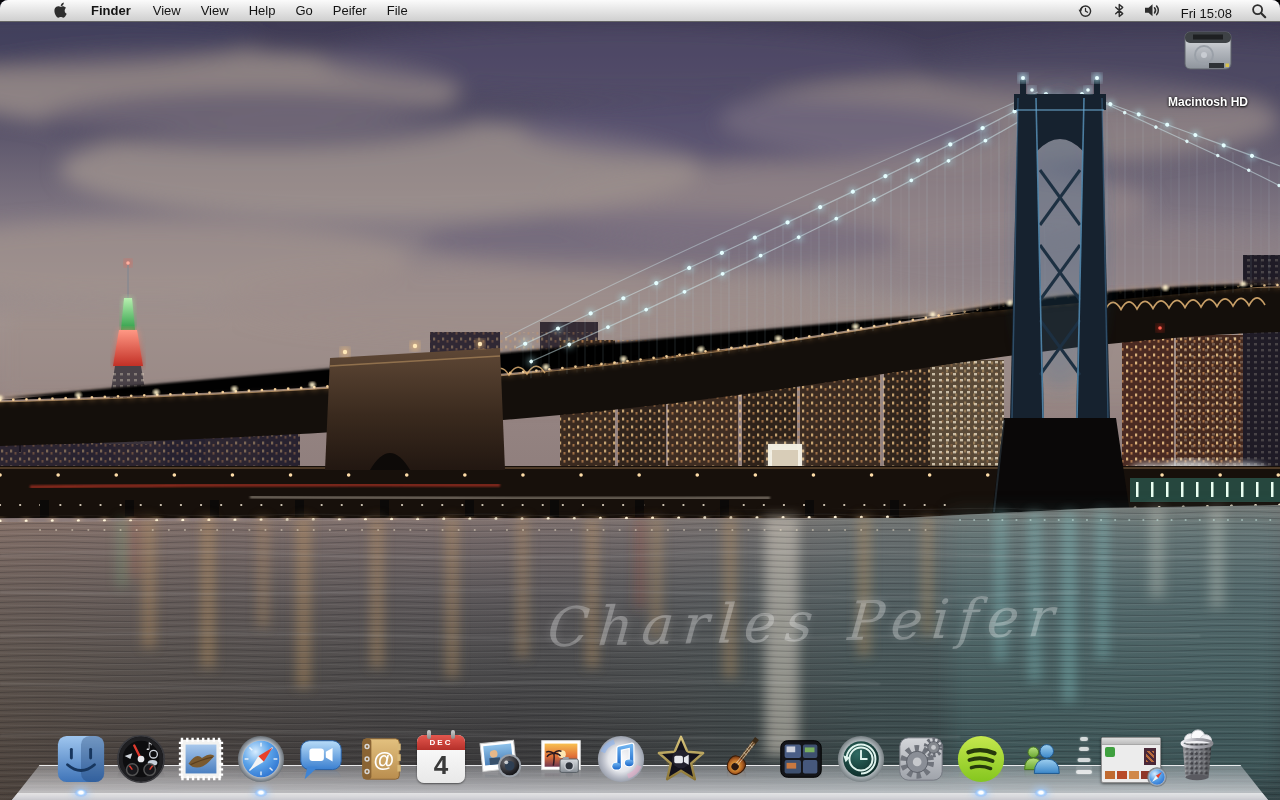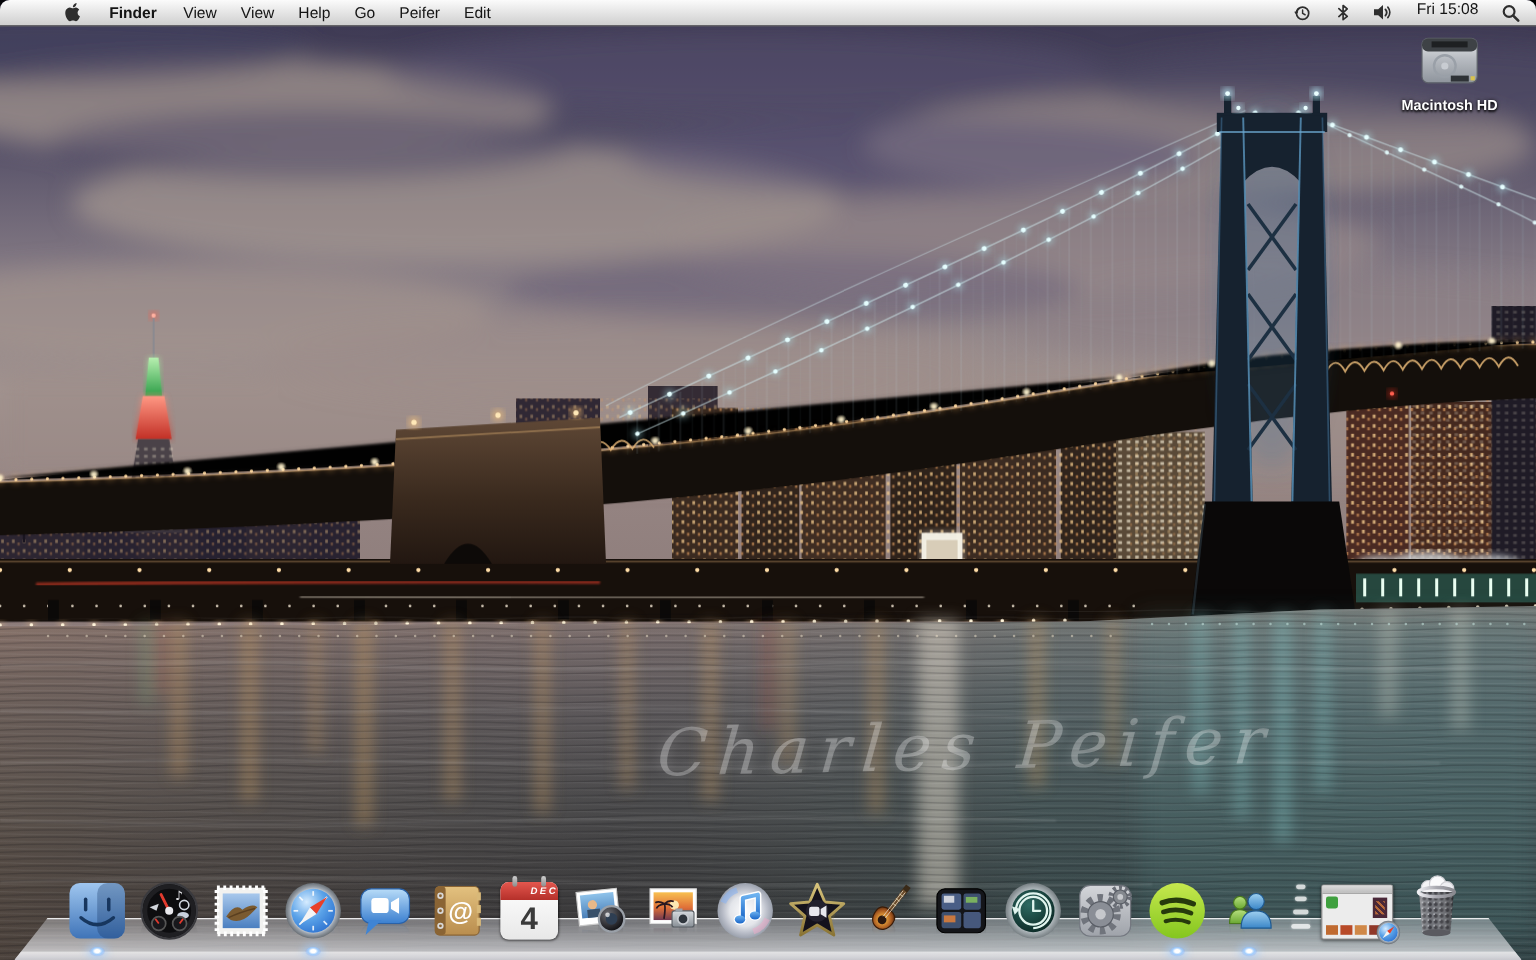--- a/index.html
+++ b/index.html
@@ -12,27 +12,27 @@
     color:rgba(255,255,255,0.28);text-shadow:0 0 10px rgba(255,255,255,0.14);
     transform:rotate(-1.2deg) skewX(-6deg);pointer-events:none;}
   
   .menubar{position:absolute;top:0;left:0;right:0;height:21px;
     background:linear-gradient(#fbfbfb,#cfcfcf);border-bottom:1px solid #666;
     display:flex;align-items:center;font-size:13px;color:#141414;z-index:30;}
   .mb-left{display:flex;align-items:center;height:100%;padding-left:39px;}
   .apple{padding:0 13px 0 15px;display:flex;align-items:center;height:100%;}
   .mb-item{padding:0 10px;height:100%;display:flex;align-items:center;}
   .mb-item.app{font-weight:bold;padding-right:12px;}
-  .mb-right{margin-left:auto;display:flex;align-items:flex-start;height:100%;}
+  .mb-right{margin-left:auto;display:flex;align-items:flex-end;height:100%;}
   .mb-ico{padding:0 9px;display:flex;align-items:center;height:100%;}
   .mb-clock{padding:0 10px;}
   .mb-ico svg,.apple svg{display:block;}
   
   .desktop-icon{position:absolute;top:28px;right:22px;width:100px;text-align:center;z-index:20;cursor:default;}
-  .desktop-icon .lbl{margin-top:2px;font-size:12px;font-weight:bold;color:#fff;
+  .desktop-icon .lbl{margin-top:17px;font-size:12px;font-weight:bold;color:#fff;
      text-shadow:0 1px 2px rgba(0,0,0,.9),0 0 3px rgba(0,0,0,.8);}
   
   .dock{position:absolute;left:0;right:0;bottom:0;height:104px;z-index:40;}
   .shelf{position:absolute;left:12px;right:12px;bottom:0;height:34px;
     background:linear-gradient(to bottom, rgba(198,200,206,.40), rgba(236,237,241,.82));
     clip-path:polygon(2.2% 0,97.8% 0,100% 100%,0 100%);
     border-top:1px solid rgba(255,255,255,.55);}
   .shelf::after{content:"";position:absolute;left:0;right:0;bottom:0;height:7px;
     background:linear-gradient(to bottom, rgba(255,255,255,.6), rgba(200,200,206,.95));}
   .dock-items{position:absolute;left:0;right:0;bottom:0;display:flex;align-items:flex-end;
@@ -49,21 +49,21 @@
   .dash{position:absolute;left:50%;transform:translateX(-50%);background:rgba(255,255,255,.78);
     border-radius:2px;height:4px;box-shadow:0 0 2px rgba(255,255,255,.5);}
   .dash.d1{bottom:44px;width:8px;}
   .dash.d2{bottom:34px;width:10px;}
   .dash.d3{bottom:23px;width:13px;}
   .dash.d4{bottom:11px;width:16px;}
   
   .ical{width:48px;height:48px;margin:2px;background:linear-gradient(#fff,#e8e8e8);
     border-radius:7px;box-shadow:0 1px 2px rgba(0,0,0,.5);position:relative;overflow:visible;}
   .ical-top{height:15px;border-radius:7px 7px 0 0;background:linear-gradient(#e4574e,#b5302a);
-    color:#fff;font-size:8px;font-weight:bold;letter-spacing:2px;text-align:right;line-height:15px;font-style:italic;}
+    color:#fff;font-size:8px;font-weight:bold;letter-spacing:2px;text-align:center;line-height:15px;}
   .ical-day{font-size:26px;font-weight:bold;color:#3a3a3a;text-align:center;line-height:31px;}
   .ical-ring{position:absolute;top:-5px;width:4px;height:9px;background:linear-gradient(#cfcfcf,#8a8a8a);
     border-radius:2px;}
   .ical-ring.r1{left:10px;} .ical-ring.r2{right:10px;}
   
   .miniwin{width:58px;height:44px;background:#ececec;border:1px solid #8f8f8f;border-radius:2px;
     position:relative;box-shadow:0 1px 3px rgba(0,0,0,.5);}
   .mw-title{height:6px;background:linear-gradient(#dcdcdc,#bdbdbd);border-bottom:1px solid #a8a8a8;}
   .mw-logo{position:absolute;left:3px;top:9px;width:10px;height:10px;background:#3fa03f;border-radius:2px;}
   .mw-img{position:absolute;right:4px;top:10px;width:12px;height:17px;background:#4a2838;}
@@ -380,21 +380,21 @@
             <path fill="#2e2e2e" d="M11.3 0.6c0.1 1.1-0.3 2.1-0.9 2.9-0.7 0.8-1.7 1.4-2.7 1.3-0.1-1 0.4-2.1 1-2.7C9.3 1.3 10.4 0.7 11.3 0.6zM13.9 6.9c-1.1-1.4-2.6-1.9-3-2-1.4-0.1-2.6 0.8-3.3 0.8-0.7 0-1.7-0.8-2.9-0.8-1.5 0.1-2.9 0.9-3.7 2.3-1.6 2.7-0.4 6.8 1.1 9 0.7 1.1 1.6 2.3 2.8 2.2 1.1 0 1.5-0.7 2.9-0.7 1.3 0 1.7 0.7 2.9 0.7 1.2 0 2-1.1 2.7-2.2 0.9-1.2 1.2-2.4 1.2-2.5-0.1-0.1-2.3-0.9-2.3-3.5C12.3 8.1 14 7 13.9 6.9z"></path>
           </svg>
         </span>
       </div>
       <div class="mb-item app">Finder</div>
       <div class="mb-item">View</div>
       <div class="mb-item">View</div>
       <div class="mb-item">Help</div>
       <div class="mb-item">Go</div>
       <div class="mb-item">Peifer</div>
-      <div class="mb-item">Edit</div>
+      <div class="mb-item">File</div>
     </div>
     <div class="mb-right">
       <div class="mb-ico">
         <span>
           <svg width="17" height="17" viewBox="0 0 18 18" fill="none" stroke="#2e2e2e">
             <circle cx="9" cy="9.6" r="5.4" stroke-width="1.5"></circle>
             <path d="M9 6.8 V9.6 L11.2 10.9" stroke-width="1.3" stroke-linecap="round"></path>
             <path d="M3.6 9.6 A5.4 5.4 0 0 1 6 5.2" stroke-width="1.5"></path>
             <polygon points="1.6,8.2 5.2,8 3.4,11" fill="#2e2e2e" stroke="none"></polygon>
           </svg>

